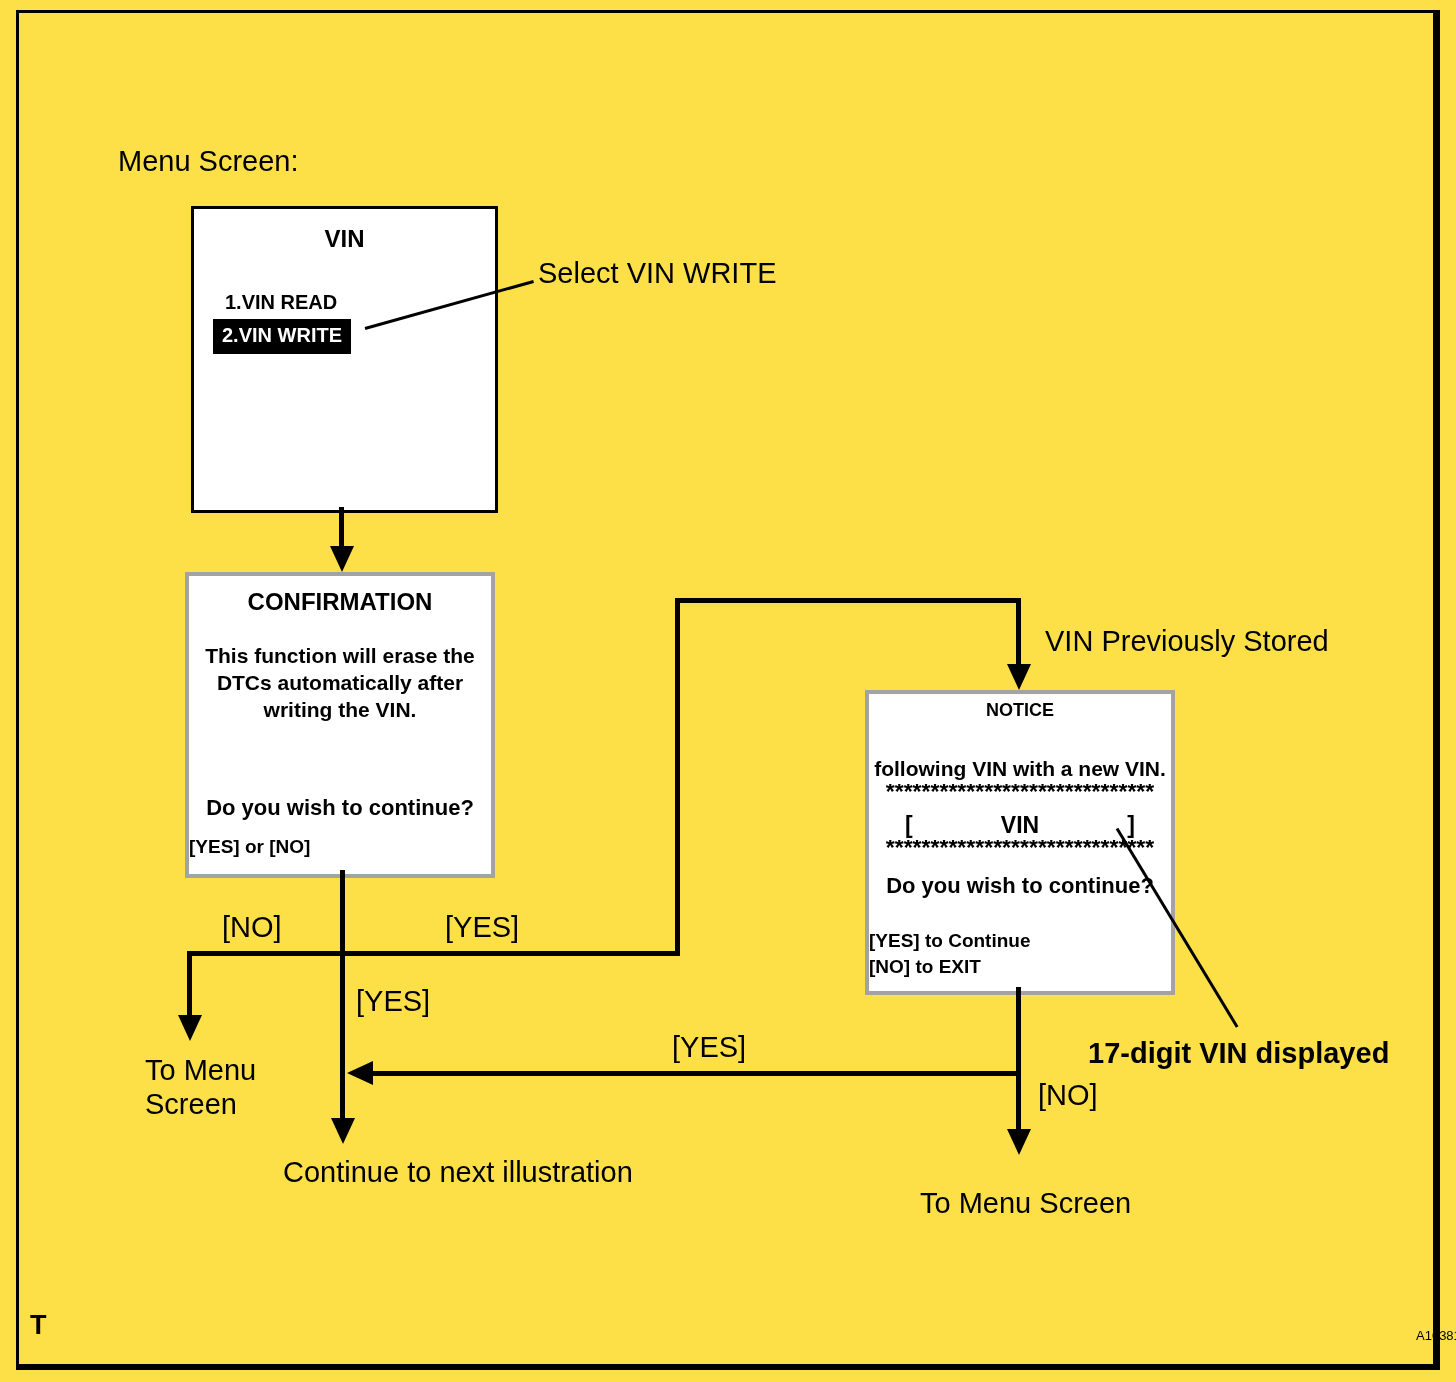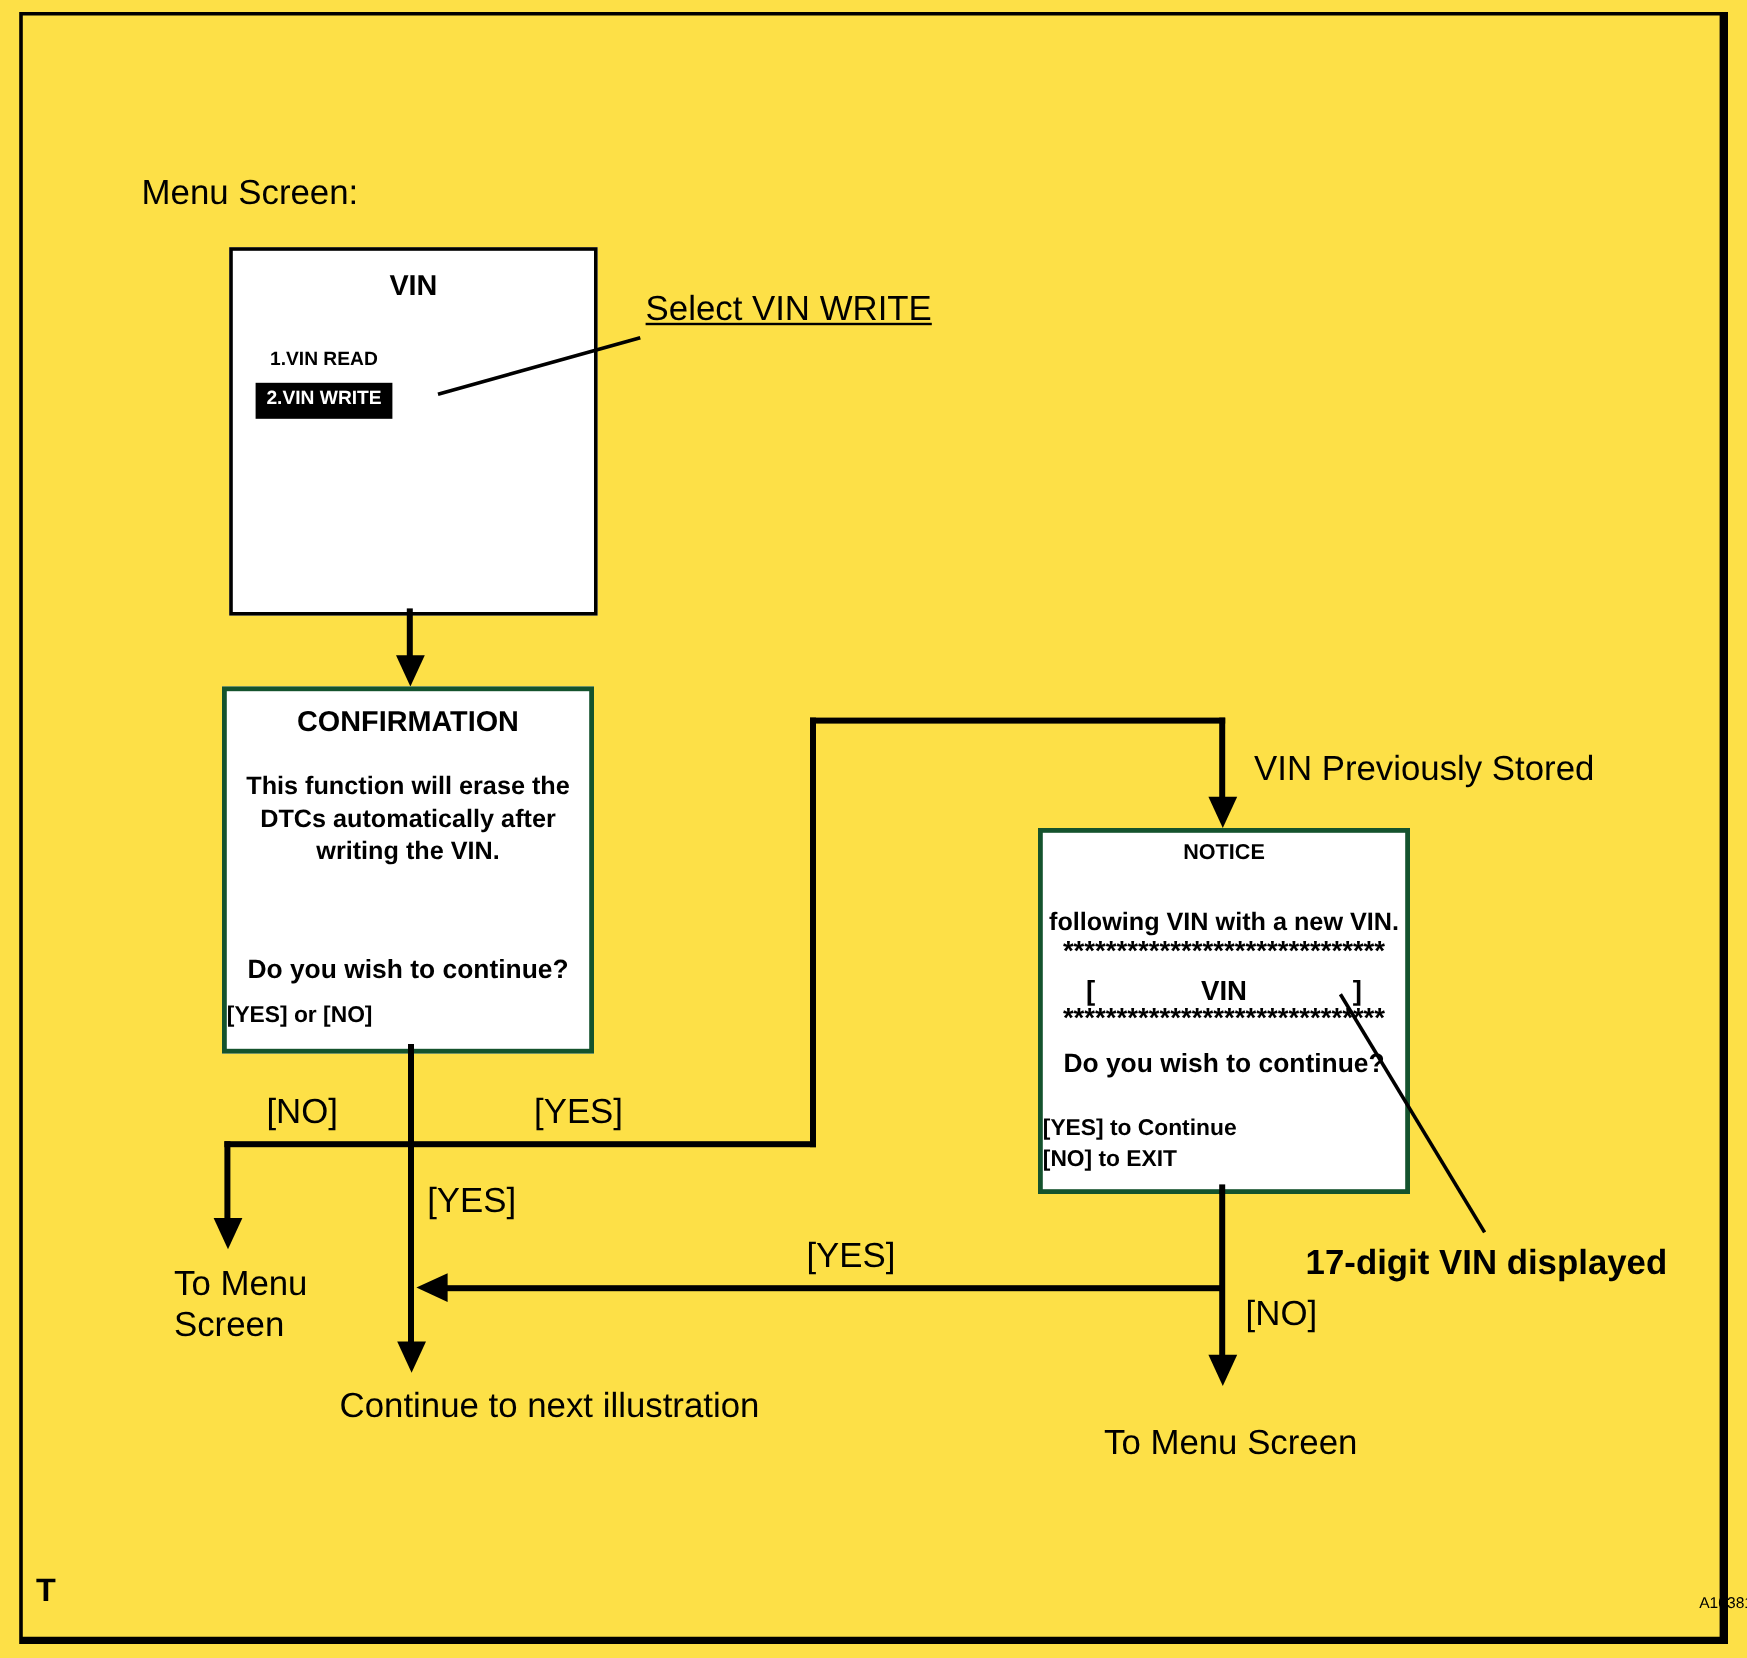--- a/index.html
+++ b/index.html
@@ -42,39 +42,39 @@
   }
   .ah-left {
     position: absolute; width: 0; height: 0;
     border-top: 12px solid transparent;
     border-bottom: 12px solid transparent;
     border-right: 26px solid #000;
   }
   .screen-box {
     position: absolute;
     background: #fff;
-    border: 4px solid #14532d;
+    border: 4px solid #a3a3a3;
     font-weight: bold;
     text-align: center;
   }
   .menu-box {
     position: absolute;
     background: #fff;
     border: 3px solid #000;
     font-weight: bold;
   }
   .menu-title {
     position: absolute;
     left: 0; right: 0; top: 16px;
     text-align: center;
     font-size: 24px;
   }
   .menu-item {
     position: absolute;
-    font-size: 16px;
+    font-size: 20px;
     white-space: nowrap;
   }
   .menu-item.selected {
     background: #000;
     color: #fff;
     padding: 5px 9px 7px 9px;
   }
   .sb-title { position: absolute; left: 0; right: 0; text-align: center; font-size: 24px; }
   .sb-text  { position: absolute; left: 0; right: 0; text-align: center; font-size: 21px; line-height: 27px; }
   .sb-small { position: absolute; left: 0; right: 0; text-align: left; font-size: 19px; line-height: 25px; }
@@ -116,21 +116,21 @@
   <div class="border-frame"></div>
 
   <div class="label" style="left:118px; top:144px;">Menu Screen:</div>
 
   <div class="menu-box" style="left:191px; top:206px; width:301px; height:301px;">
     <div class="menu-title">VIN</div>
     <div class="menu-item" style="left:31px; top:82px;">1.VIN READ</div>
     <div class="menu-item selected" style="left:19px; top:110px;">2.VIN WRITE</div>
   </div>
 
-  <div class="label" style="left:538px; top:241px;text-decoration:underline;">Select VIN WRITE</div>
+  <div class="label" style="left:538px; top:256px;">Select VIN WRITE</div>
   <div class="diag" style="left:365px; top:327px; width:175px; transform:rotate(-15.6deg);"></div>
 
   <div class="line" style="left:339px; top:507px; width:5px; height:42px;"></div>
   <div class="ah-down" style="left:330px; top:546px;"></div>
 
   <div class="screen-box" style="left:185px; top:572px; width:302px; height:298px;">
     <div class="sb-title" style="top:12px;">CONFIRMATION</div>
     <div class="sb-text" style="top:66px;">This function will erase the</div>
     <div class="sb-text" style="top:93px;">DTCs automatically after</div>
     <div class="sb-text" style="top:120px;">writing the VIN.</div>

